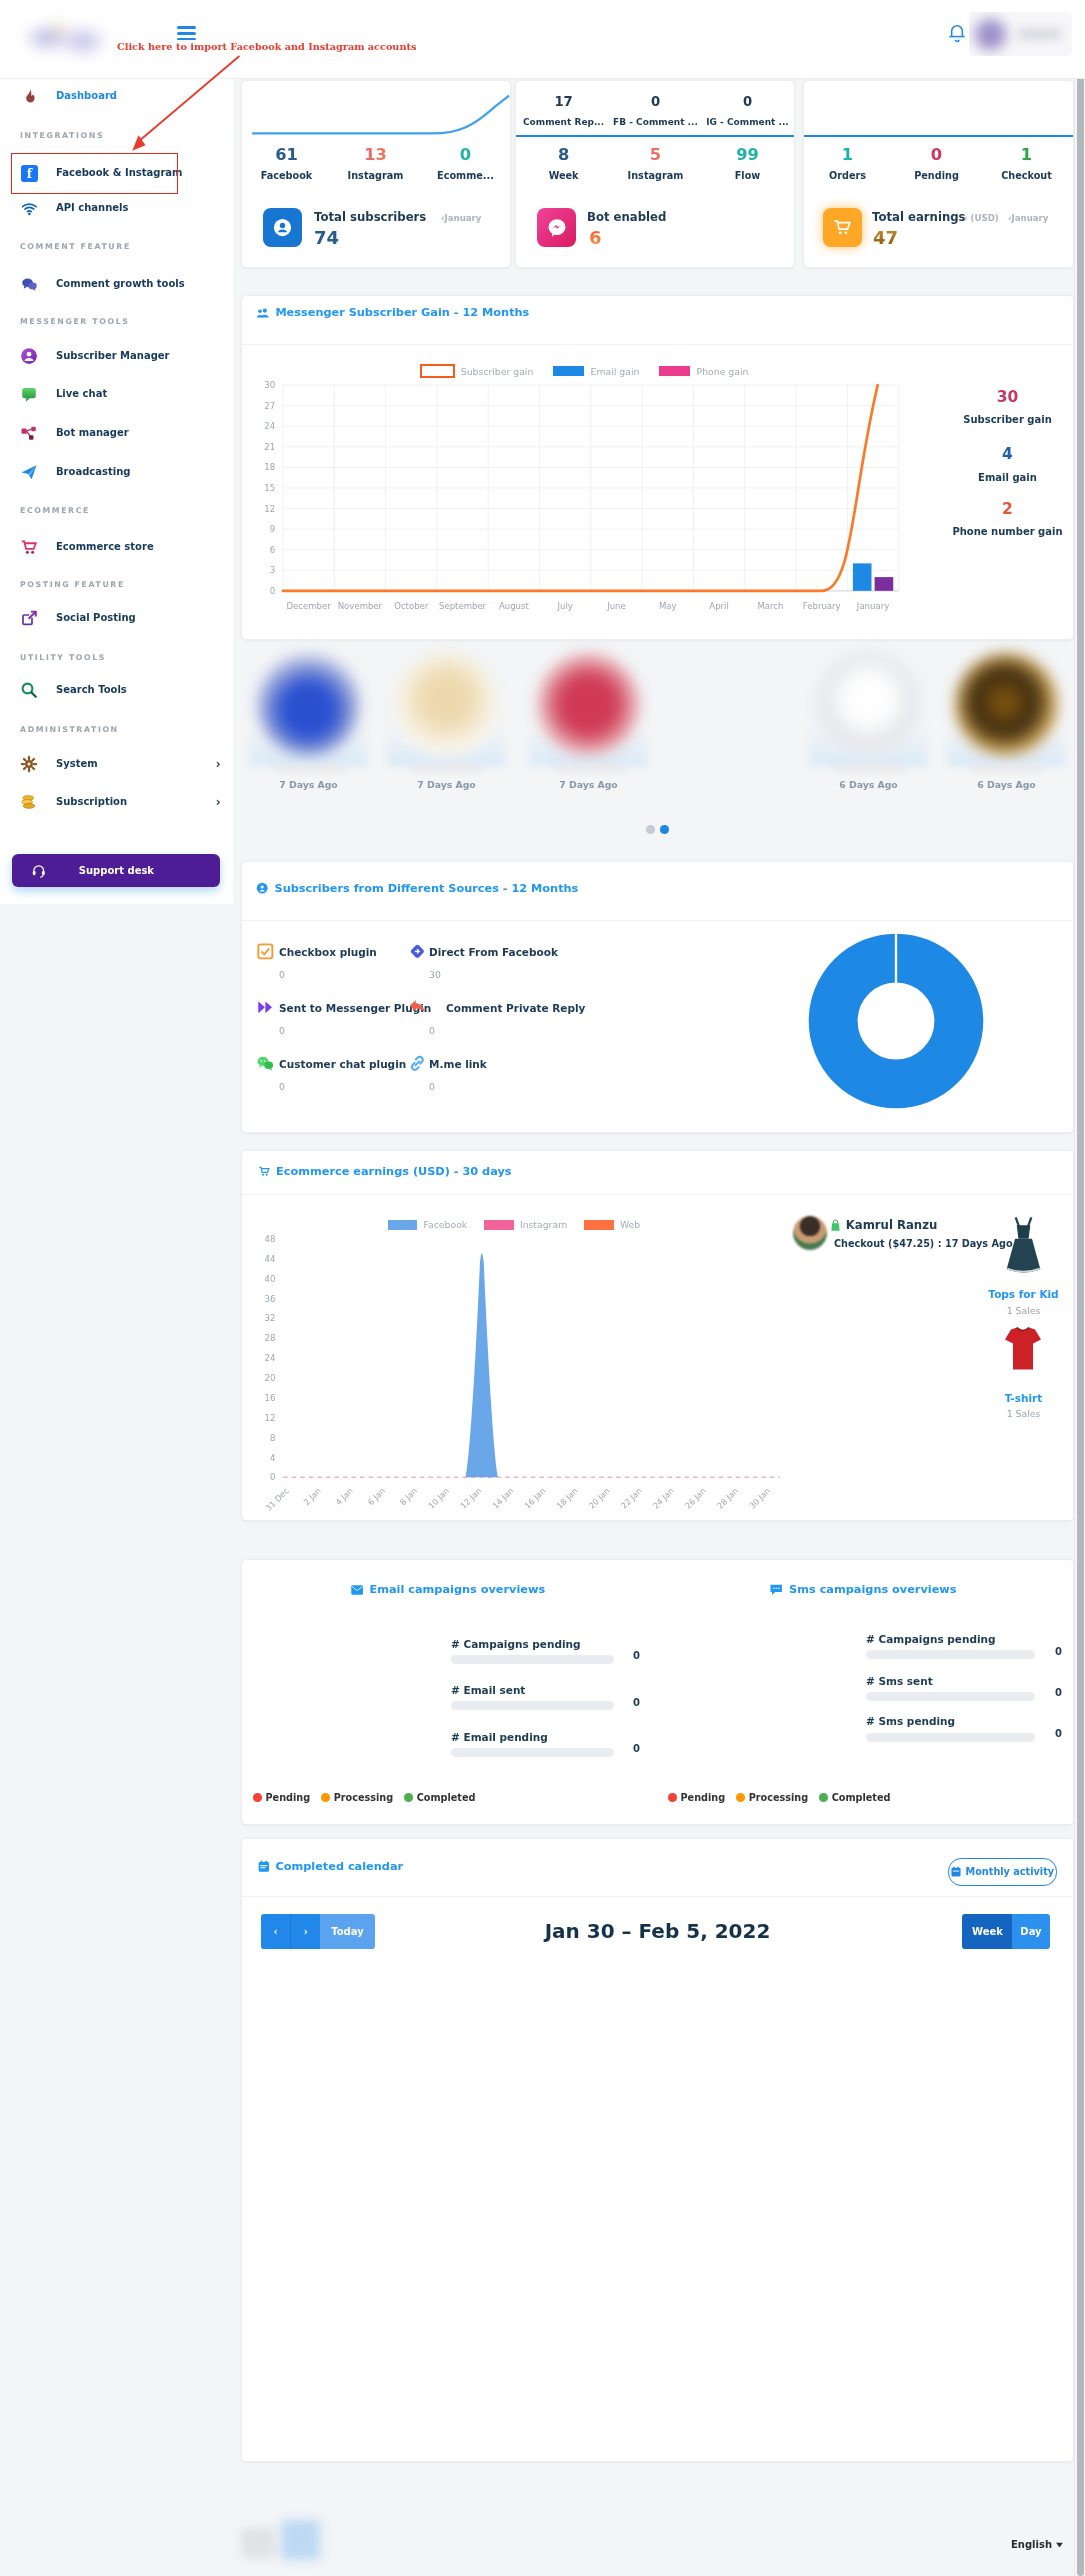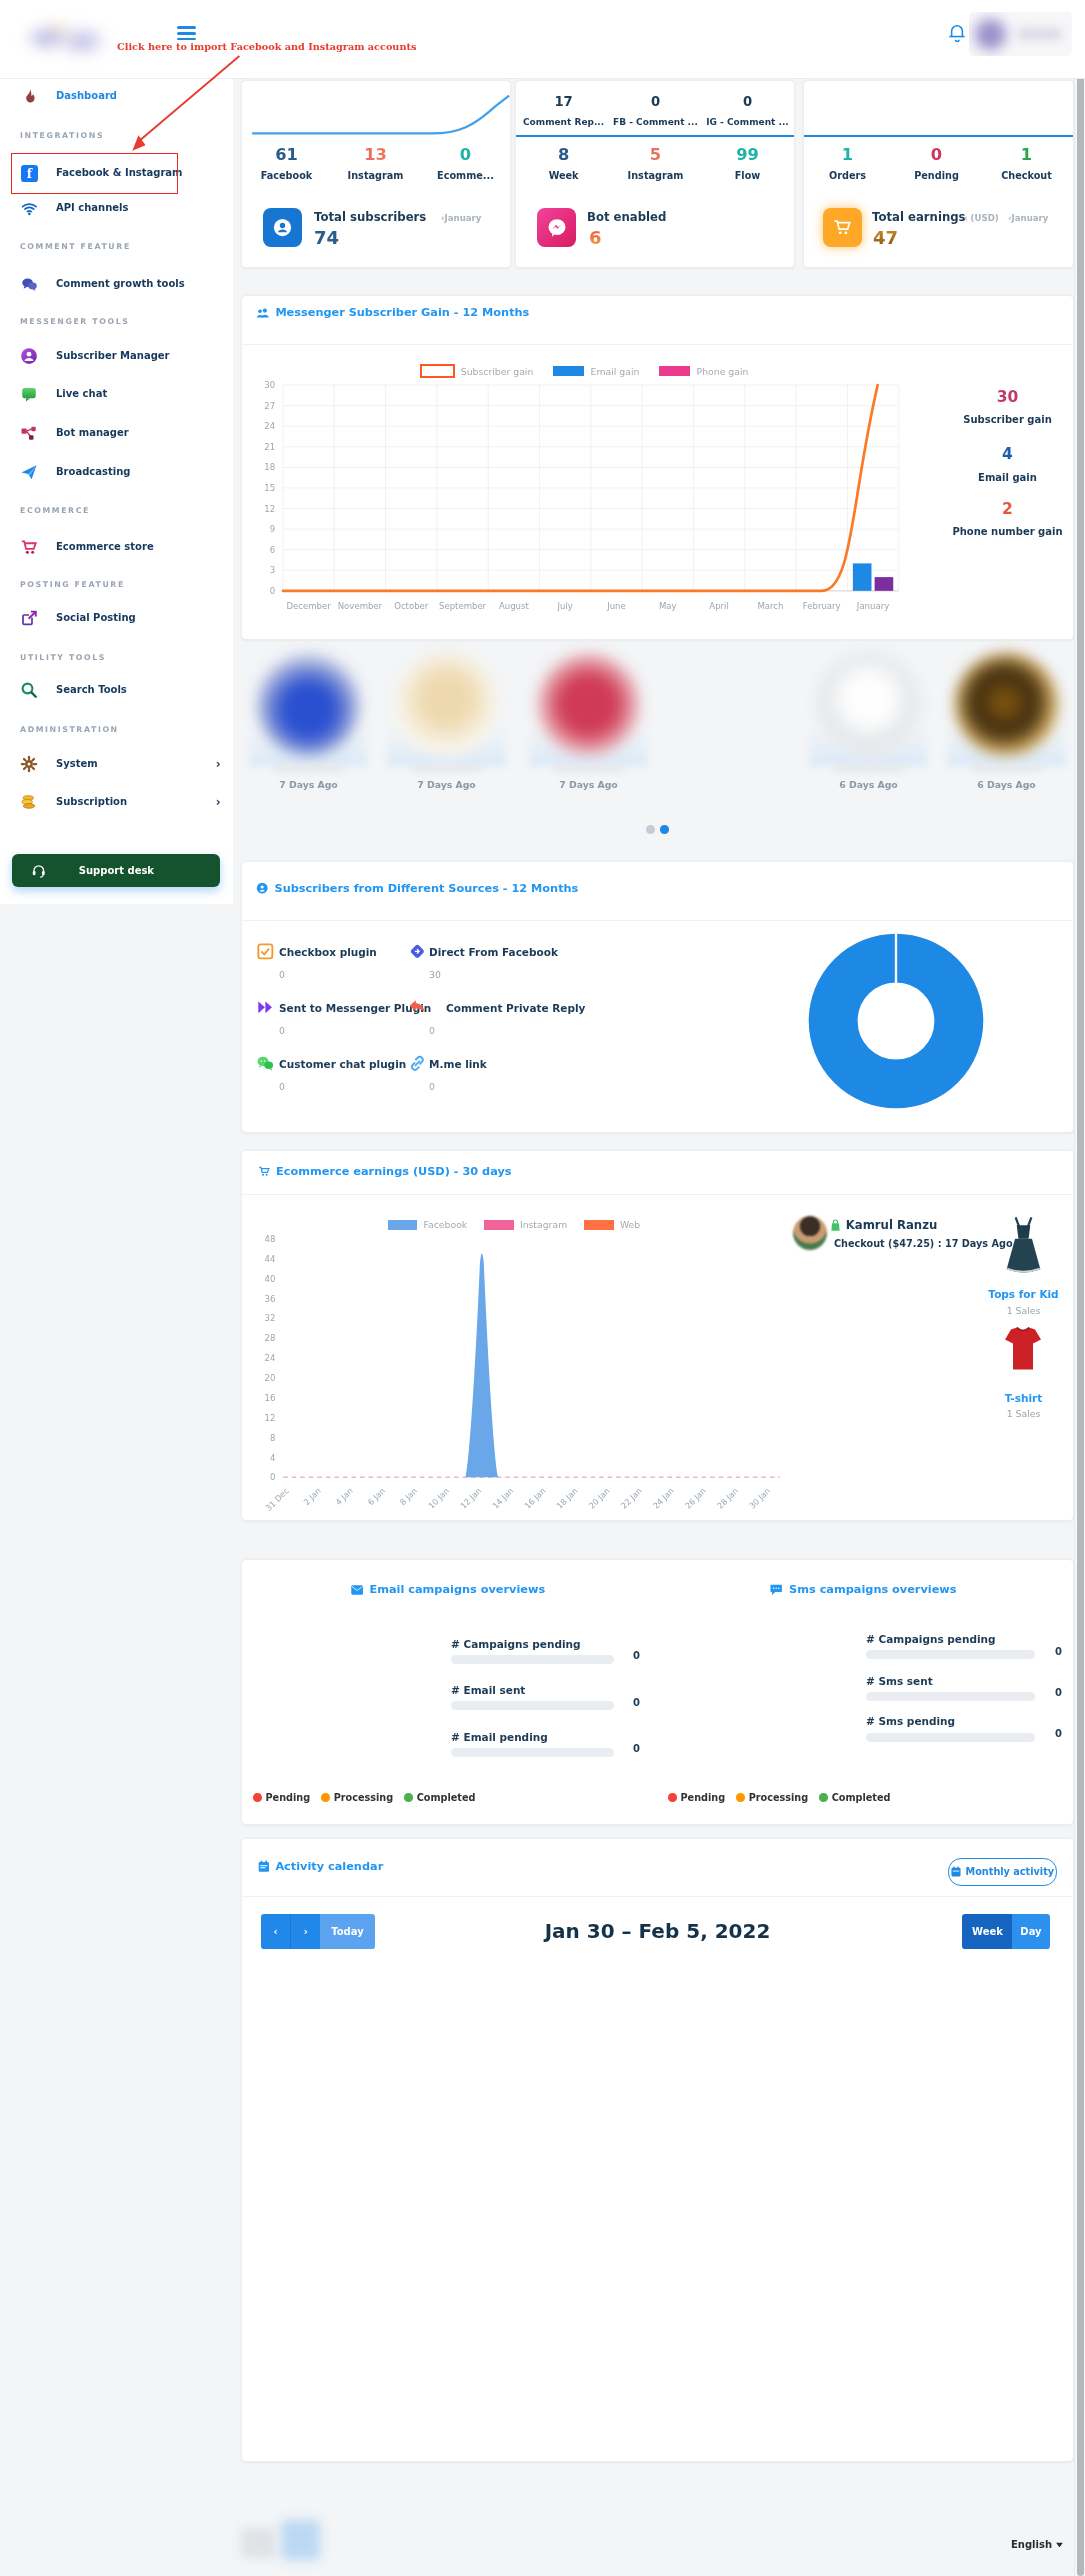--- a/index.html
+++ b/index.html
@@ -22,21 +22,21 @@
   .user-chip .blob2{position:absolute;left:48px;top:15.5px;width:45px;height:11.7px;border-radius:4.7px;background:#d9d9e2;filter:blur(4.7px)}
   
   .sidebar{position:absolute;left:0;top:78px;width:233px;height:826px;background:#fff;z-index:4}
   .s-item{position:absolute;left:0;width:233px;height:26.4px;cursor:pointer}
   .s-item .ico{position:absolute;left:20px;top:3.9px;width:18.7px;height:18.7px;display:flex;align-items:center;justify-content:center}
   .s-item .lbl{position:absolute;left:56px;top:7px;font-size:10px;font-weight:bold;color:#16395b;white-space:nowrap}
   .s-item .lbl.active{color:#1e88e5}
   .s-hdr{position:absolute;left:20px;font-size:7.8px;font-weight:bold;letter-spacing:1.6px;color:#9aa5b1;white-space:nowrap}
   .chev{position:absolute;right:12.4px;top:6.2px;font-size:11.7px;font-weight:bold;color:#16395b}
   .red-box{position:absolute;left:11px;top:75px;width:165px;height:39px;border:1.6px solid #e8281e;z-index:40;pointer-events:none}
-  .support-btn{position:absolute;left:12.4px;top:776px;width:208px;height:33px;background:#14532d;border-radius:6.2px;cursor:pointer;
+  .support-btn{position:absolute;left:12.4px;top:776px;width:208px;height:33px;background:#4c1d95;border-radius:6.2px;cursor:pointer;
     box-shadow:0 3.9px 9.3px rgba(30,136,229,.35);display:flex;align-items:center;justify-content:center}
   .support-btn .txt{color:#fff;font-size:10px;font-weight:bold}
   .support-btn .hico{position:absolute;left:18.7px;top:8.6px}
   
   .card{position:absolute;background:#fff;border:0.8px solid #ebedf0;border-radius:4.7px;box-shadow:0 0.8px 2.3px rgba(16,35,61,.05)}
   .divider-blue{position:absolute;left:0;width:100%;height:1.6px;background:#1e88e5}
   .divider{position:absolute;left:0;width:100%;height:0.8px;background:#f0f1f3}
   .stat-col{position:absolute;text-align:center}
   .stat-num{font-size:16.3px;font-weight:bold;line-height:17px}
   .stat-num-sm{font-size:13.2px;font-weight:bold;line-height:15.5px;color:#1d3b55}
@@ -738,21 +738,21 @@
 
   <section class="card" style="left:241px;top:1838px;width:831px;height:622px">
     <div class="sec-title" style="left:15.5px;top:21px">
       <svg width="11.7" height="12.4" viewBox="0 0 22 24">
           <rect x="1" y="4" width="20" height="19" rx="2.5" fill="#2196f3"></rect>
           <rect x="5" y="1" width="3" height="6" rx="1.2" fill="#2196f3"></rect>
           <rect x="14" y="1" width="3" height="6" rx="1.2" fill="#2196f3"></rect>
           <rect x="4" y="10" width="14" height="2" fill="#fff"></rect>
           <rect x="4" y="14" width="10" height="2" fill="#fff"></rect>
         </svg>
-      <span>Activity calendar</span>
+      <span>Completed calendar</span>
     </div>
     <div class="pill-btn" style="left:706px;top:18.7px;width:107px;height:26px">
       <svg width="10" height="11" viewBox="0 0 22 24">
           <rect x="1" y="4" width="20" height="19" rx="2.5" fill="#1e88e5"></rect>
           <rect x="5" y="1" width="3" height="6" rx="1.2" fill="#1e88e5"></rect>
           <rect x="14" y="1" width="3" height="6" rx="1.2" fill="#1e88e5"></rect>
           <rect x="4" y="10" width="14" height="2" fill="#fff"></rect>
         </svg>
       <span>Monthly activity</span>
     </div>

